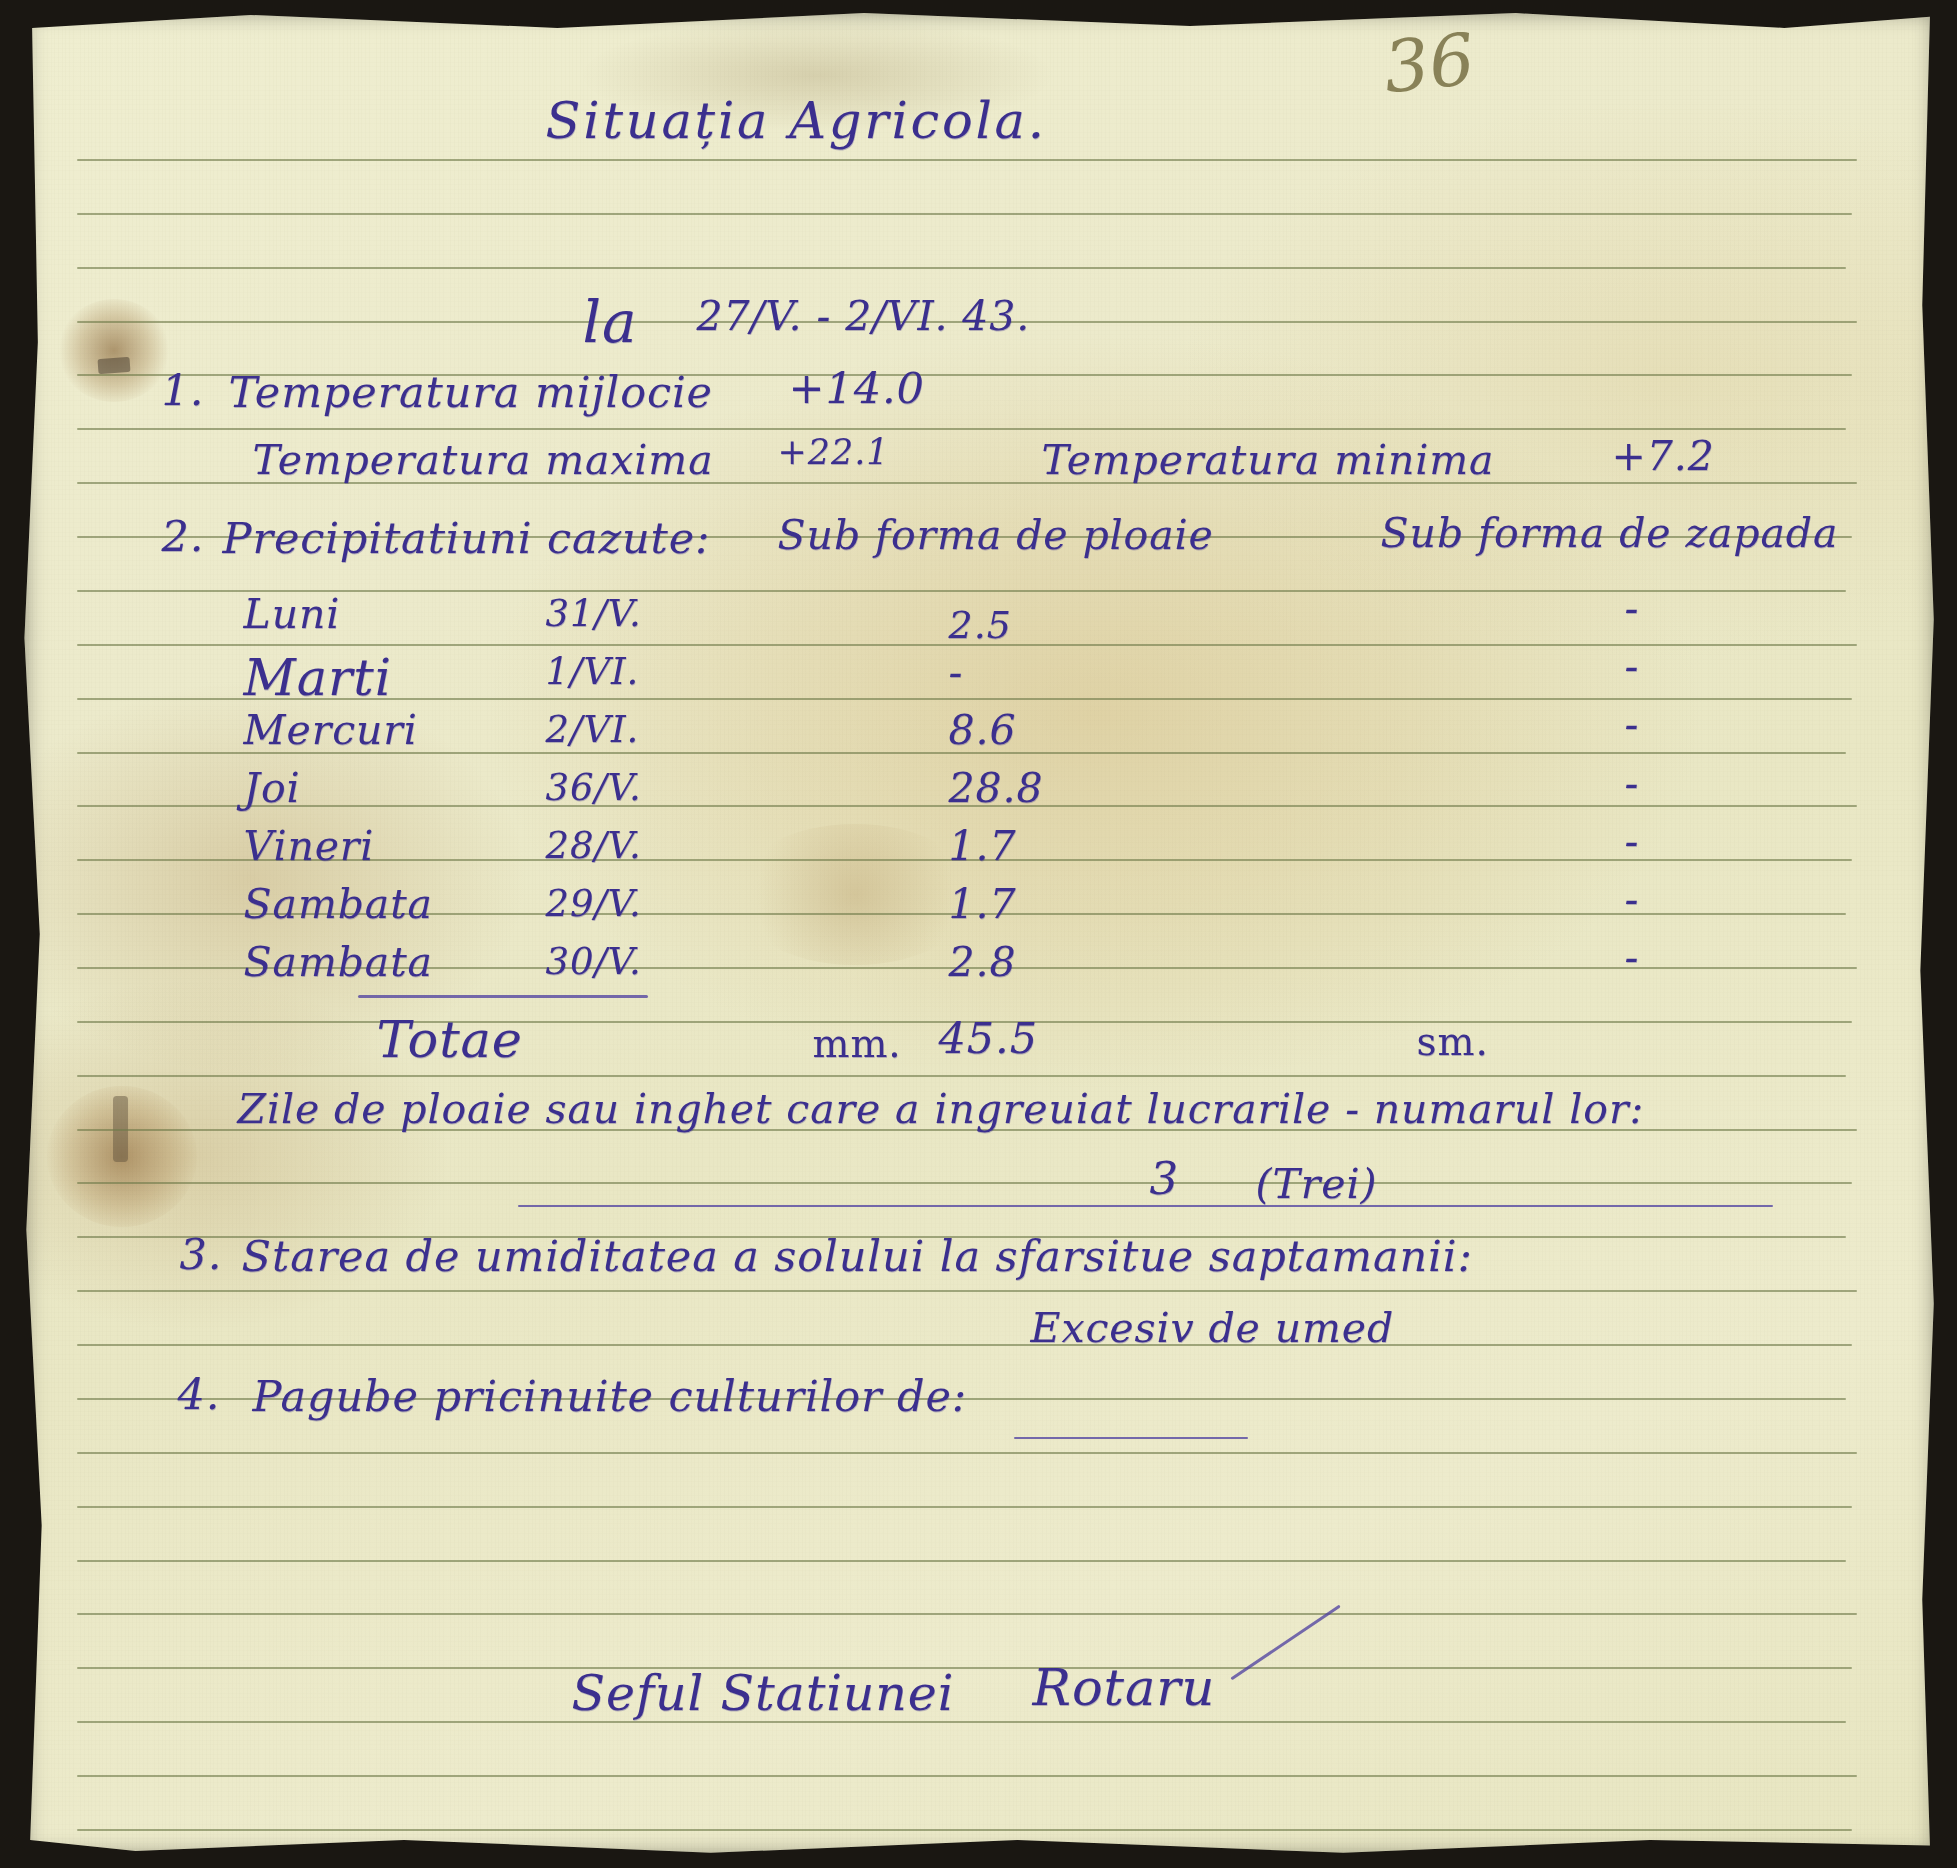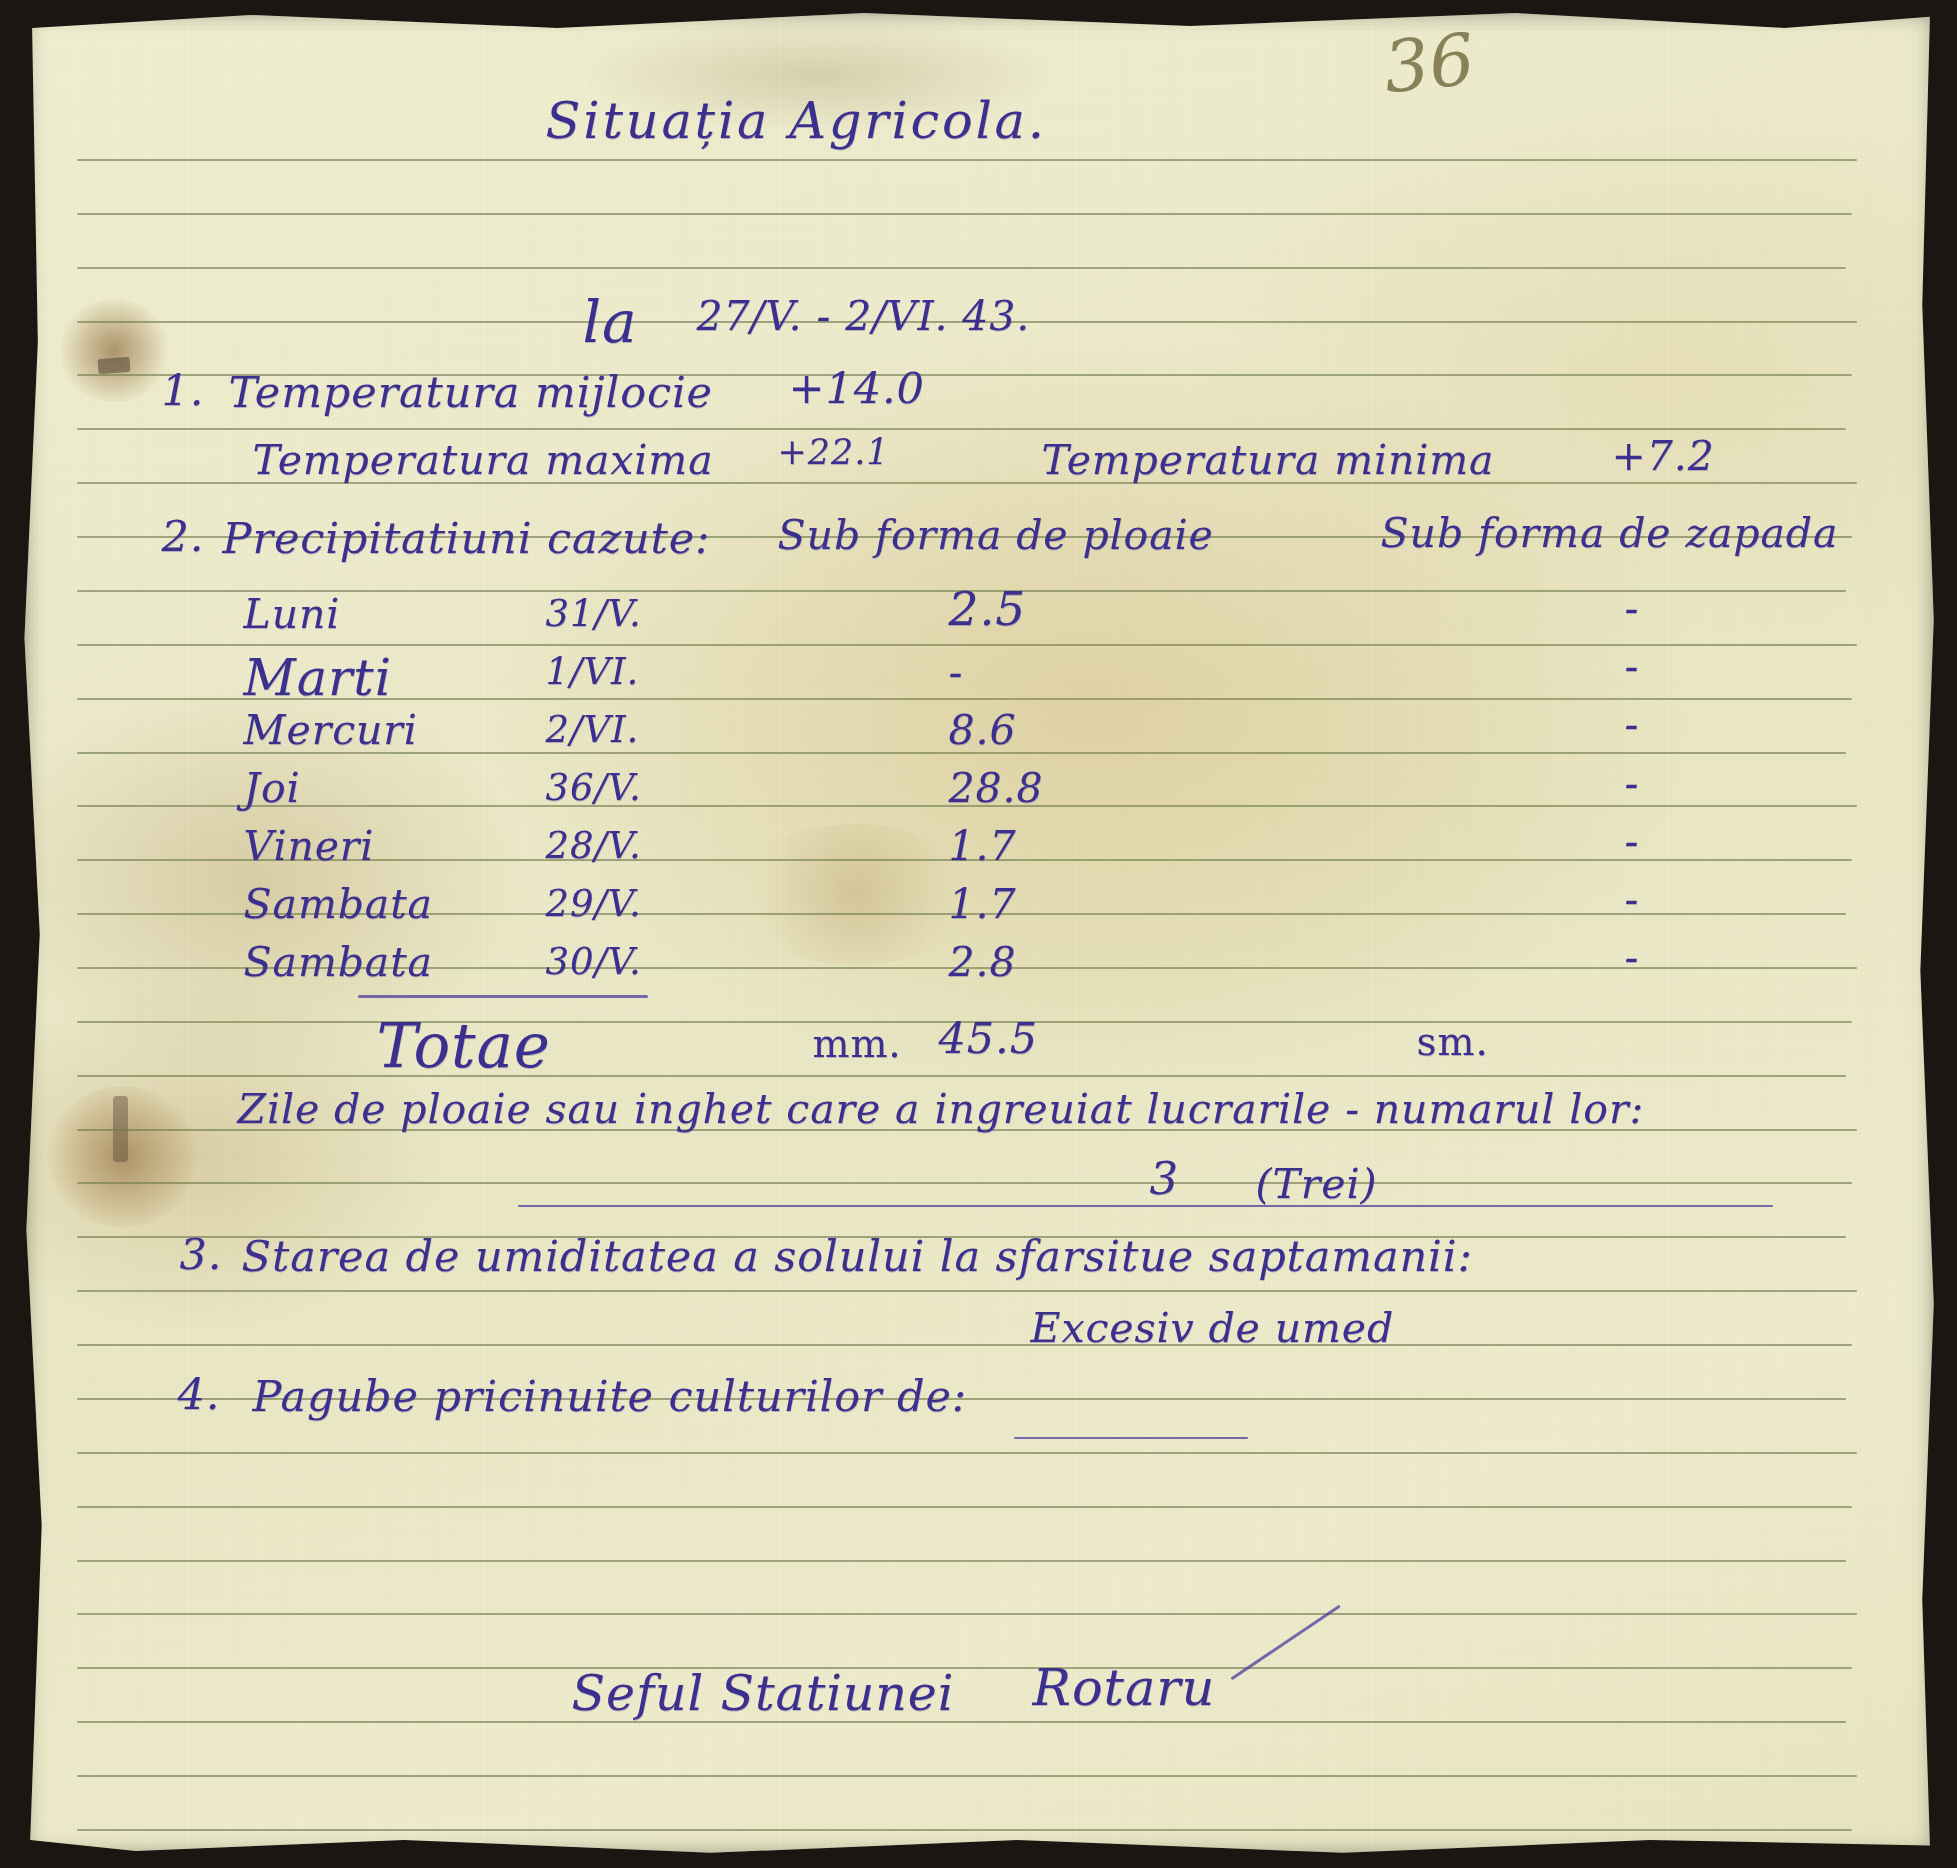--- a/index.html
+++ b/index.html
@@ -176,21 +176,21 @@
     <div class="hw" style="left:1591px;top:423px;font-size:41px;">+7.2</div>
 
     <div class="hw" style="left:141px;top:502px;font-size:43px;">2.</div>
     <div class="hw" style="left:202px;top:504px;font-size:43px;">Precipitatiuni cazute:</div>
     <div class="hw" style="left:757px;top:502px;font-size:41px;">Sub forma de ploaie</div>
     <div class="hw" style="left:1360px;top:500px;font-size:41px;">Sub forma de zapada</div>
 
     <div id="precip-rows">
         <div class="hw" style="left: 223px; top: 581px; font-size: 41px;">Luni</div>
         <div class="hw" style="left: 525px; top: 583px; font-size: 37px;">31/V.</div>
-        <div class="hw" style="left: 928px; top: 572px; font-size: 47px;">2.5</div>
+        <div class="hw" style="left: 928px; top: 594px; font-size: 38px;">2.5</div>
         <div class="hw" style="left: 1604px; top: 575px; font-size: 41px;">-</div>
         <div class="hw" style="left: 223px; top: 639px; font-size: 51px;">Marti</div>
         <div class="hw" style="left: 525px; top: 641px; font-size: 37px;">1/VI.</div>
         <div class="hw" style="left: 928px; top: 639px; font-size: 41px;">-</div>
         <div class="hw" style="left: 1604px; top: 633px; font-size: 41px;">-</div>
         <div class="hw" style="left: 223px; top: 697px; font-size: 41px;">Mercuri</div>
         <div class="hw" style="left: 525px; top: 699px; font-size: 37px;">2/VI.</div>
         <div class="hw" style="left: 928px; top: 697px; font-size: 41px;">8.6</div>
         <div class="hw" style="left: 1604px; top: 691px; font-size: 41px;">-</div>
         <div class="hw" style="left: 223px; top: 755px; font-size: 41px;">Joi</div>
@@ -204,21 +204,21 @@
         <div class="hw" style="left: 223px; top: 871px; font-size: 41px;">Sambata</div>
         <div class="hw" style="left: 525px; top: 873px; font-size: 37px;">29/V.</div>
         <div class="hw" style="left: 928px; top: 871px; font-size: 41px;">1.7</div>
         <div class="hw" style="left: 1604px; top: 866px; font-size: 41px;">-</div>
         <div class="hw" style="left: 223px; top: 929px; font-size: 41px;">Sambata</div>
         <div class="hw" style="left: 525px; top: 931px; font-size: 37px;">30/V.</div>
         <div class="hw" style="left: 928px; top: 929px; font-size: 41px;">2.8</div>
         <div class="hw" style="left: 1604px; top: 924px; font-size: 41px;">-</div>
       </div>
 
-    <div class="hw" style="left:356px;top:1001px;font-size:61px;">Totae</div>
+    <div class="hw" style="left:356px;top:1001px;font-size:51px;">Totae</div>
     <div class="hw" style="left:792px;top:1012px;font-size:39px;font-style:normal;">mm.</div>
     <div class="hw" style="left:918px;top:1004px;font-size:43px;">45.5</div>
     <div class="hw" style="left:1396px;top:1010px;font-size:39px;font-style:normal;">sm.</div>
     <div class="ul" style="left:337px;top:986px;width:290px;height:2.8px;"></div>
 
     <div class="hw" style="left:217px;top:1076px;font-size:41px;">Zile de ploaie sau inghet care a ingreuiat lucrarile - numarul lor:</div>
     <div class="hw" style="left:1129px;top:1143px;font-size:45px;">3</div>
     <div class="hw" style="left:1235px;top:1151px;font-size:41px;">(Trei)</div>
     <div class="ul" style="left:497px;top:1196px;width:1255px;"></div>
 

